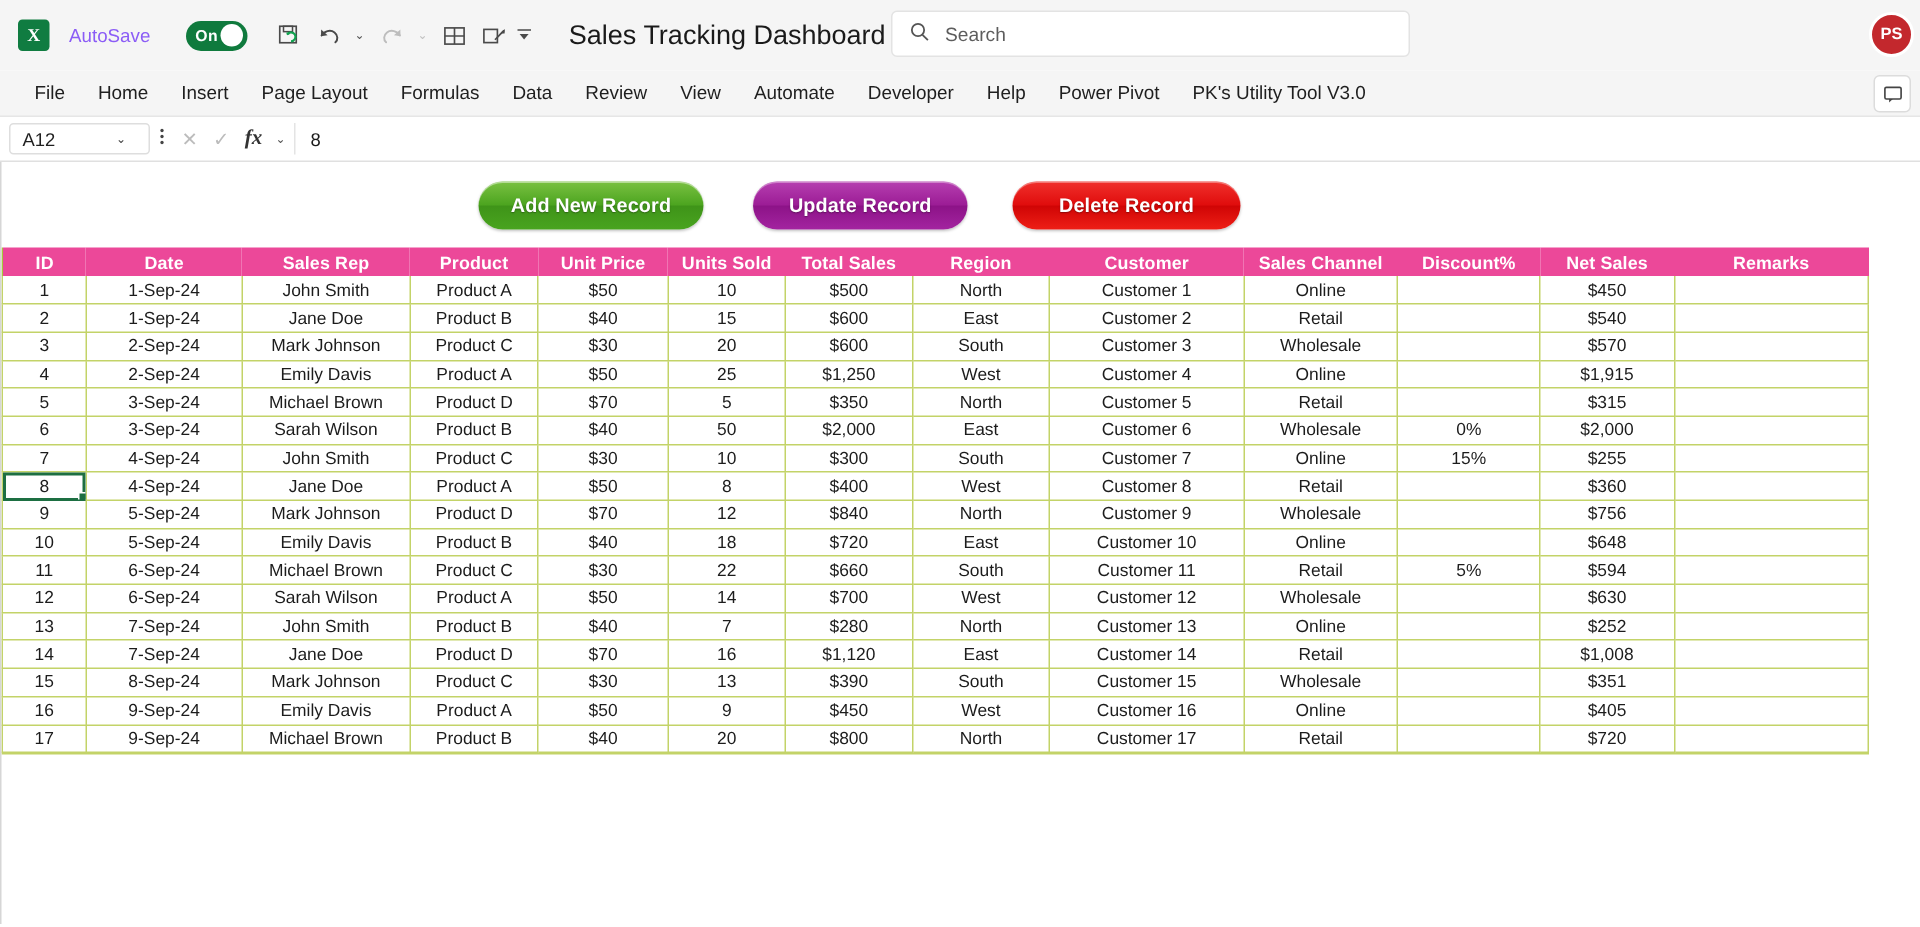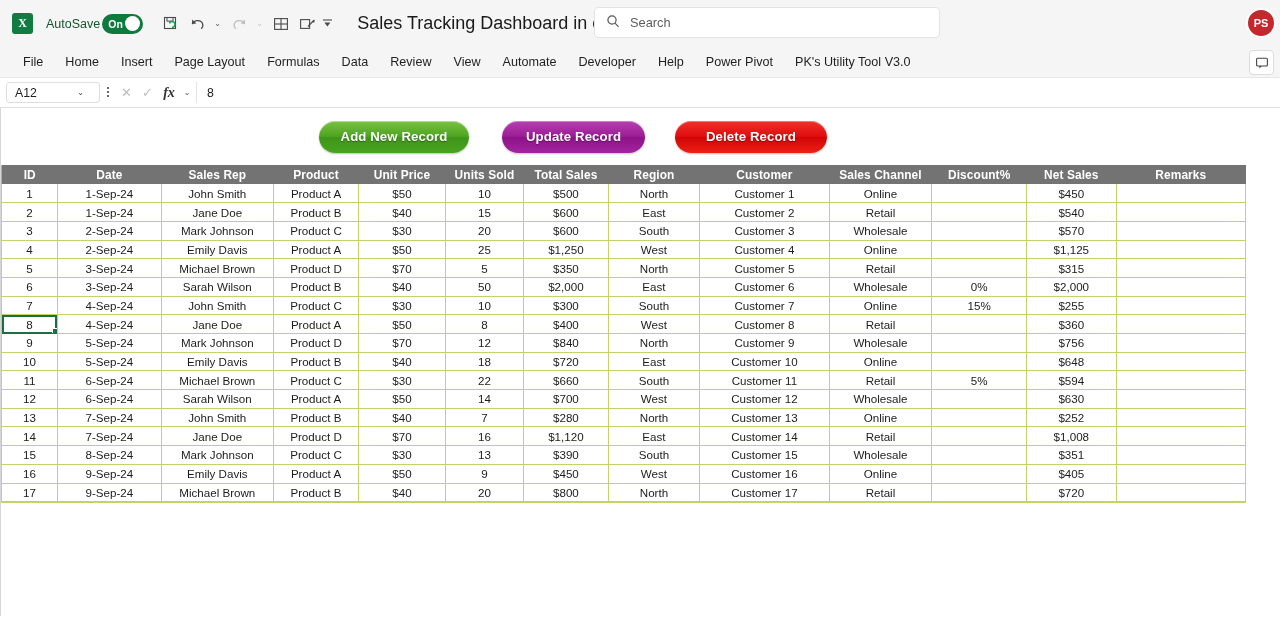--- a/index.html
+++ b/index.html
@@ -23,21 +23,21 @@
     width: 21px; height: 21px;
     background: #107c41;
     border-radius: 3px;
     display: flex; align-items: center; justify-content: center;
     color: #fff; font-size: 12px; font-weight: bold;
     font-family: "Liberation Serif", serif;
     flex: 0 0 auto;
     margin-right: 13px;
   }
   .autosave-label {
-    font-size: 12.5px; color: #14532d; margin-right: 2px; white-space: nowrap;
+    font-size: 12.5px; color: #8b5cf6; margin-right: 24px; white-space: nowrap;
   }
   .toggle {
     width: 41px; height: 20px; border-radius: 10px;
     background: #0f7a3d; position: relative; flex: 0 0 auto;
     margin-right: 16px;
     display:flex; align-items:center;
   }
   .toggle .toggle-text {
     color: #fff; font-size: 10.5px; font-weight: 600;
     margin-left: 6px; letter-spacing: .2px;
@@ -175,21 +175,21 @@
 
   
   table.grid {
     border-collapse: collapse;
     table-layout: fixed;
     width: 1245px;
     font-size: 11.6px;
     color: #1c1c1c;
   }
   table.grid th {
-    background: #737373;
+    background: #ec4899;
     color: #ffffff;
     font-size: 11.9px;
     font-weight: bold;
     height: 19px;
     text-align: center;
     border: none;
     letter-spacing: .1px;
   }
   table.grid td {
     height: 18.7px;
@@ -442,21 +442,21 @@
           <td>2-Sep-24</td>
           <td>Emily Davis</td>
           <td>Product A</td>
           <td>$50</td>
           <td>25</td>
           <td>$1,250</td>
           <td>West</td>
           <td>Customer 4</td>
           <td>Online</td>
           <td></td>
-          <td>$1,125</td>
+          <td>$1,915</td>
           <td></td>
         </tr>
         <tr>
           <td>5</td>
           <td>3-Sep-24</td>
           <td>Michael Brown</td>
           <td>Product D</td>
           <td>$70</td>
           <td>5</td>
           <td>$350</td>

